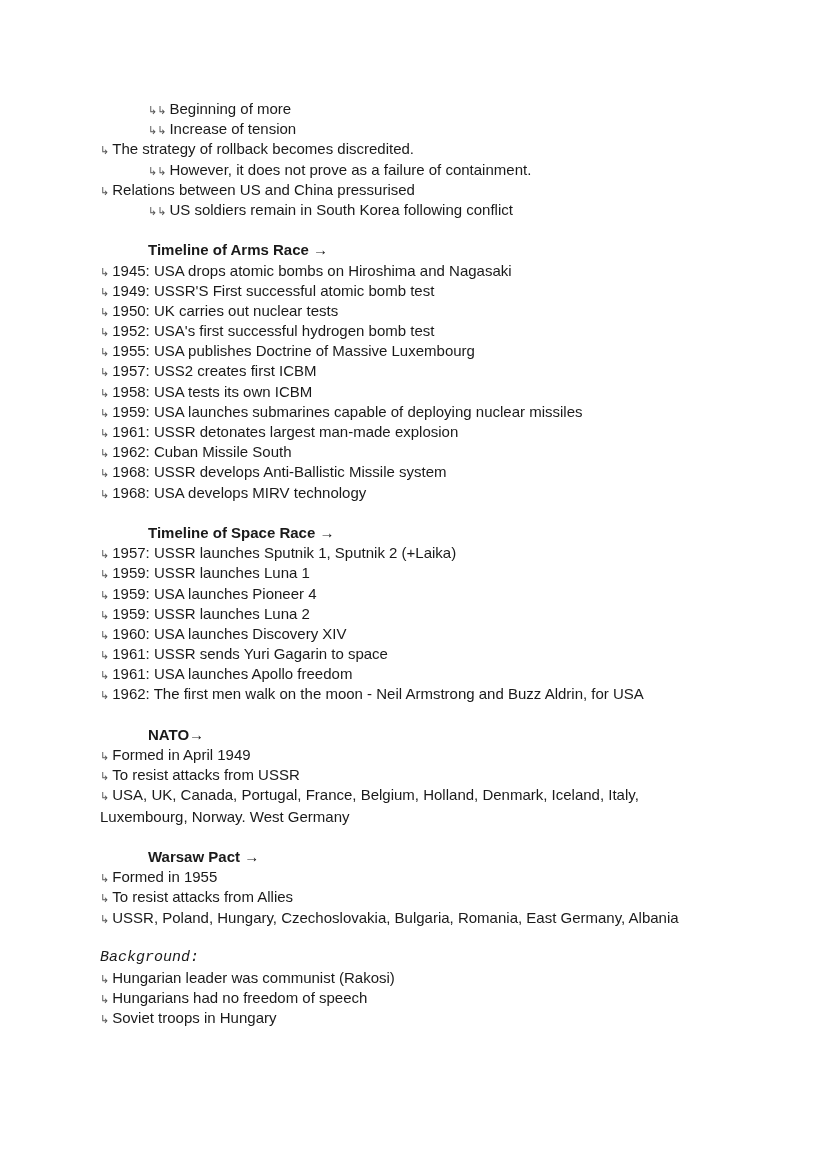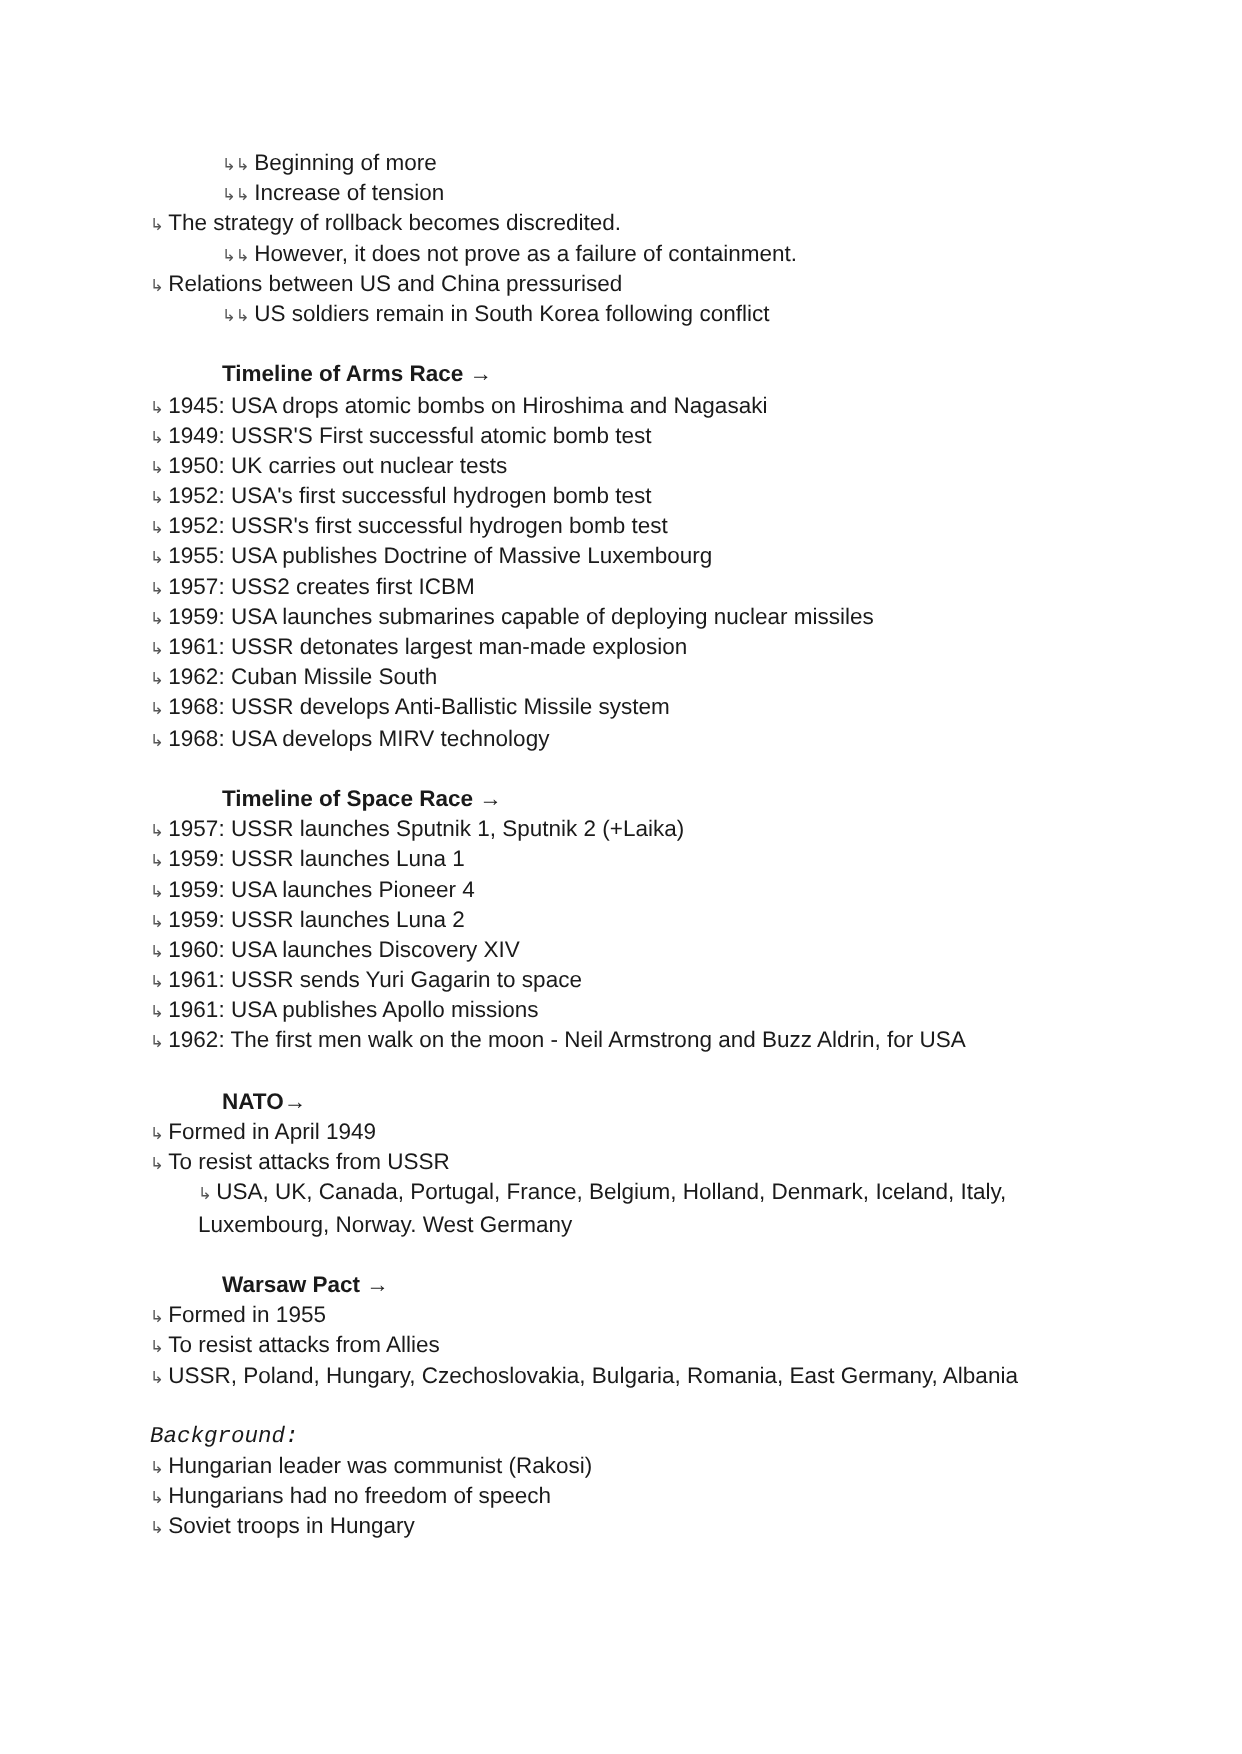--- a/index.html
+++ b/index.html
@@ -30,51 +30,51 @@
   </div>
 
   <div class="blank"></div>
 
   <div>
     <div class="line heading">Timeline of Arms Race →</div>
     <div class="line"><span class="arrow">↳</span><span>1945: USA drops atomic bombs on Hiroshima and Nagasaki</span></div>
     <div class="line"><span class="arrow">↳</span><span>1949: USSR'S First successful atomic bomb test</span></div>
     <div class="line"><span class="arrow">↳</span><span>1950: UK carries out nuclear tests</span></div>
     <div class="line"><span class="arrow">↳</span><span>1952: USA's first successful hydrogen bomb test</span></div>
-    <div class="line"><span class="arrow">↳</span><span>1952: USSR's first successful hydrogen bomb test</span></div>
     <div class="line"><span class="arrow">↳</span><span>1955: USA publishes Doctrine of Massive Luxembourg</span></div>
     <div class="line"><span class="arrow">↳</span><span>1957: USS2 creates first ICBM</span></div>
+    <div class="line"><span class="arrow">↳</span><span>1958: USA tests its own ICBM</span></div>
     <div class="line"><span class="arrow">↳</span><span>1959: USA launches submarines capable of deploying nuclear missiles</span></div>
     <div class="line"><span class="arrow">↳</span><span>1961: USSR detonates largest man-made explosion</span></div>
     <div class="line"><span class="arrow">↳</span><span>1962: Cuban Missile South</span></div>
     <div class="line"><span class="arrow">↳</span><span>1968: USSR develops Anti-Ballistic Missile system</span></div>
     <div class="line"><span class="arrow">↳</span><span>1968: USA develops MIRV technology</span></div>
   </div>
 
   <div class="blank"></div>
 
   <div>
     <div class="line heading">Timeline of Space Race →</div>
     <div class="line"><span class="arrow">↳</span><span>1957: USSR launches Sputnik 1, Sputnik 2 (+Laika)</span></div>
     <div class="line"><span class="arrow">↳</span><span>1959: USSR launches Luna 1</span></div>
     <div class="line"><span class="arrow">↳</span><span>1959: USA launches Pioneer 4</span></div>
     <div class="line"><span class="arrow">↳</span><span>1959: USSR launches Luna 2</span></div>
     <div class="line"><span class="arrow">↳</span><span>1960: USA launches Discovery XIV</span></div>
     <div class="line"><span class="arrow">↳</span><span>1961: USSR sends Yuri Gagarin to space</span></div>
-    <div class="line"><span class="arrow">↳</span><span>1961: USA publishes Apollo missions</span></div>
+    <div class="line"><span class="arrow">↳</span><span>1961: USA launches Apollo freedom</span></div>
     <div class="line"><span class="arrow">↳</span><span>1962: The first men walk on the moon - Neil Armstrong and Buzz Aldrin, for USA</span></div>
   </div>
 
   <div class="blank"></div>
 
   <div>
     <div class="line heading">NATO→</div>
     <div class="line"><span class="arrow">↳</span><span>Formed in April 1949</span></div>
     <div class="line"><span class="arrow">↳</span><span>To resist attacks from USSR</span></div>
-    <div class="line wrap" style="width:560px;margin-left:32px;"><span class="arrow">↳</span><span>USA, UK, Canada, Portugal, France, Belgium, Holland, Denmark, Iceland, Italy, Luxembourg, Norway. West Germany</span></div>
+    <div class="line wrap" style="width:560px;"><span class="arrow">↳</span><span>USA, UK, Canada, Portugal, France, Belgium, Holland, Denmark, Iceland, Italy, Luxembourg, Norway. West Germany</span></div>
   </div>
 
   <div class="blank"></div>
 
   <div>
     <div class="line heading">Warsaw Pact →</div>
     <div class="line"><span class="arrow">↳</span><span>Formed in 1955</span></div>
     <div class="line"><span class="arrow">↳</span><span>To resist attacks from Allies</span></div>
     <div class="line"><span class="arrow">↳</span><span>USSR, Poland, Hungary, Czechoslovakia, Bulgaria, Romania, East Germany, Albania</span></div>
   </div>

